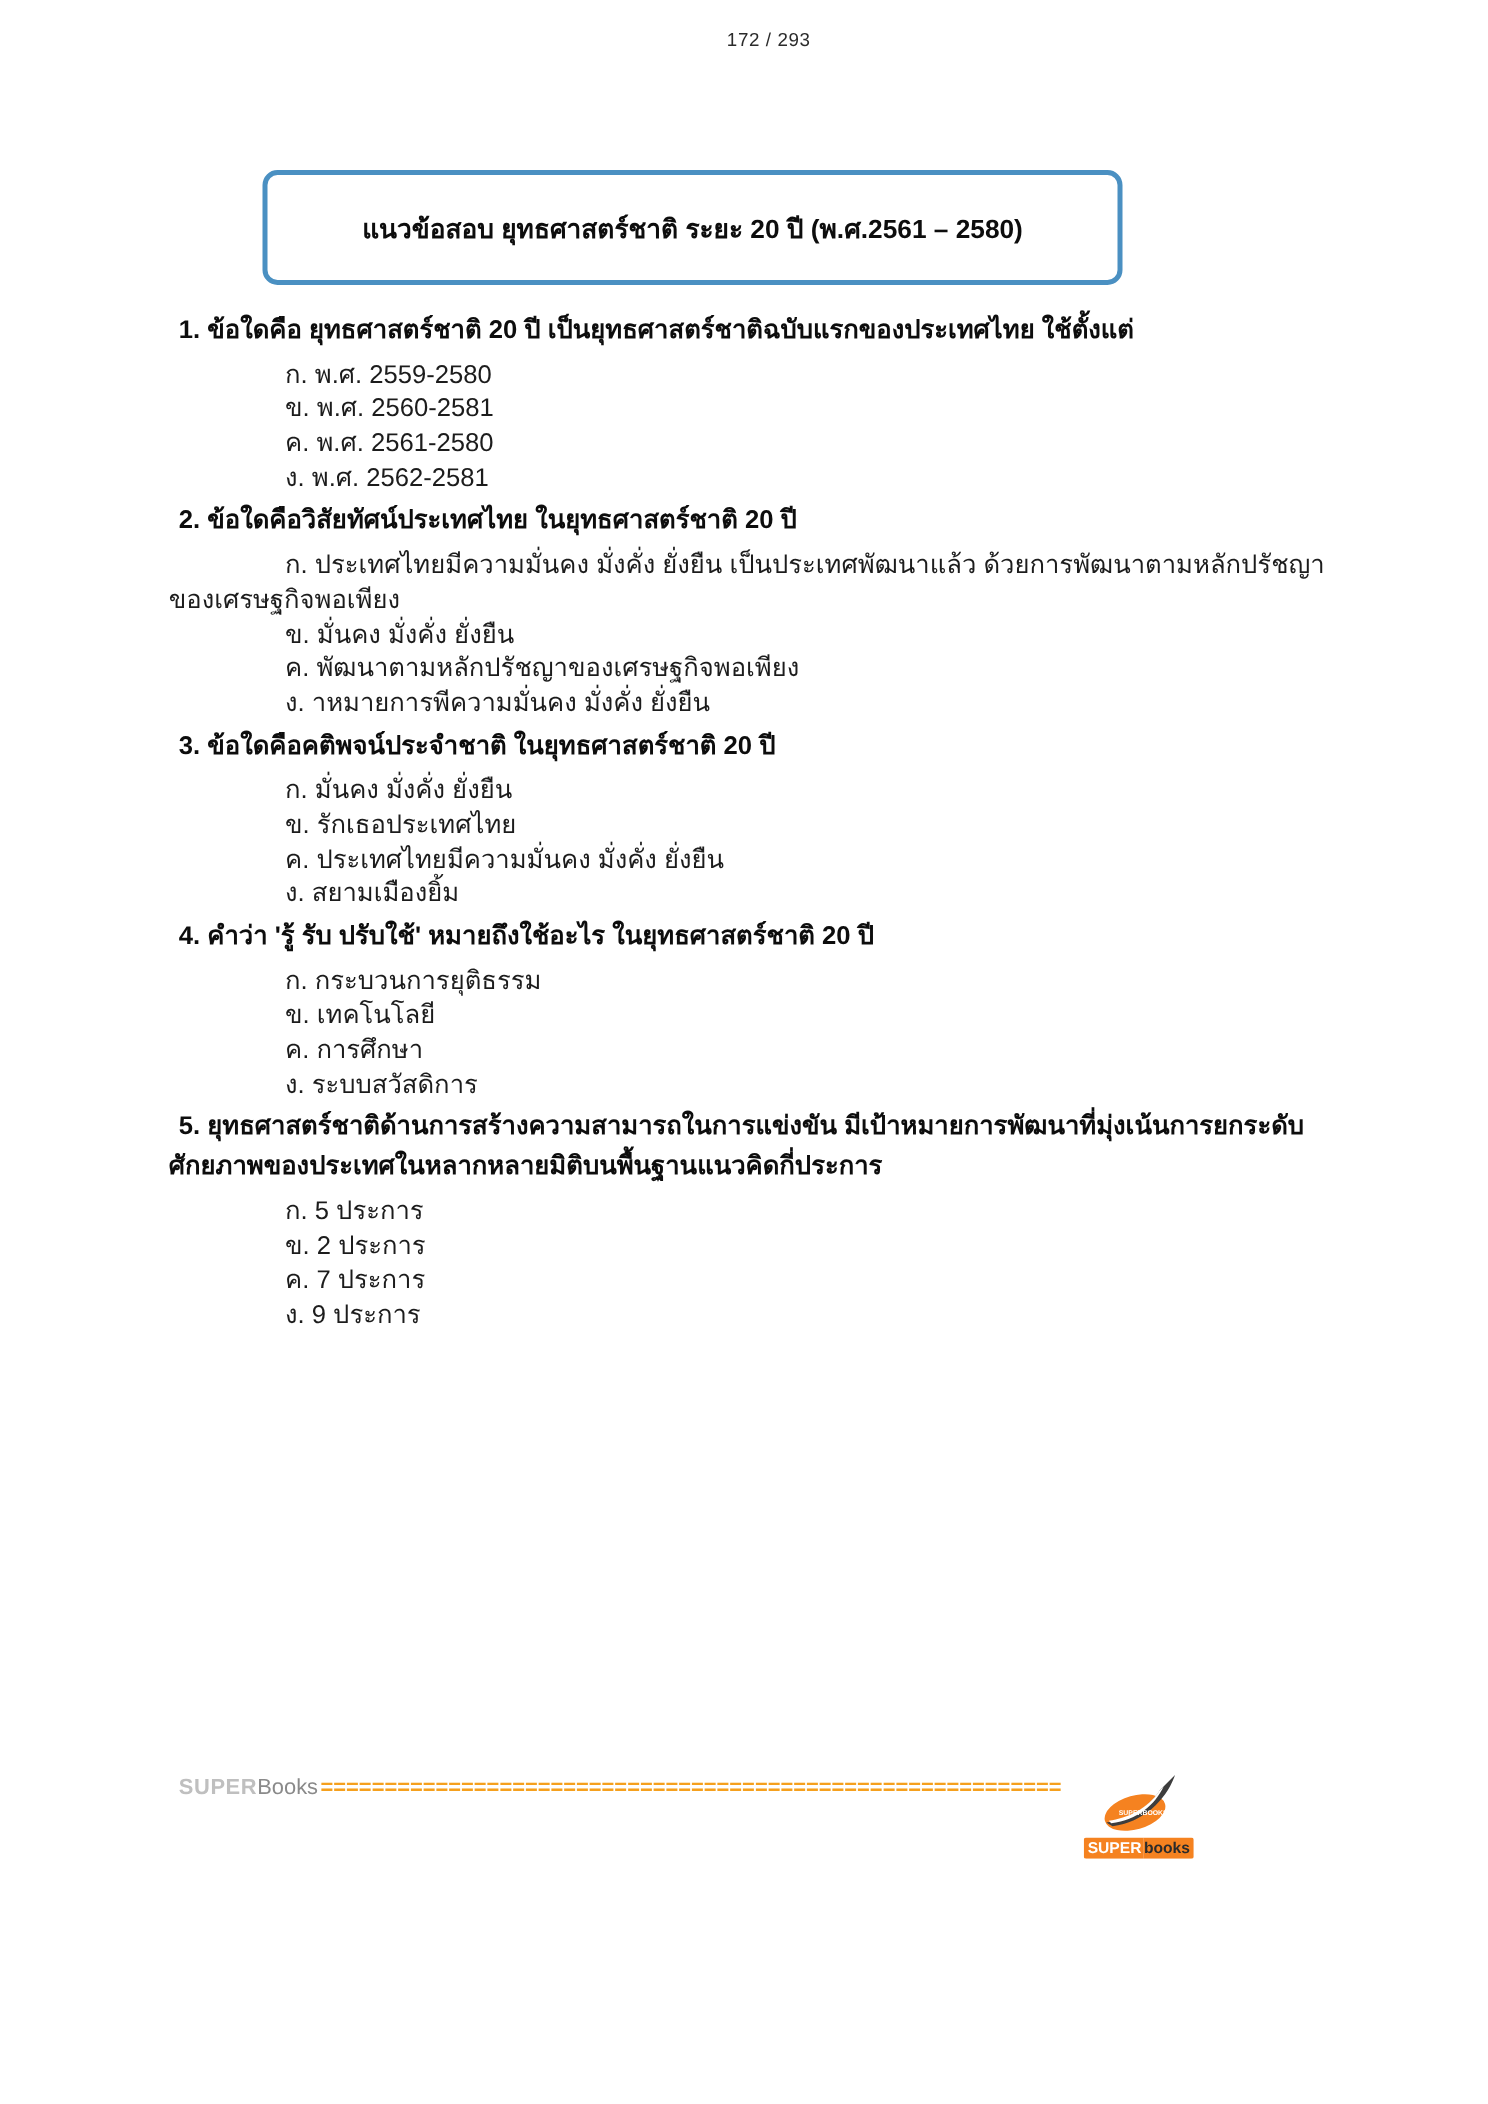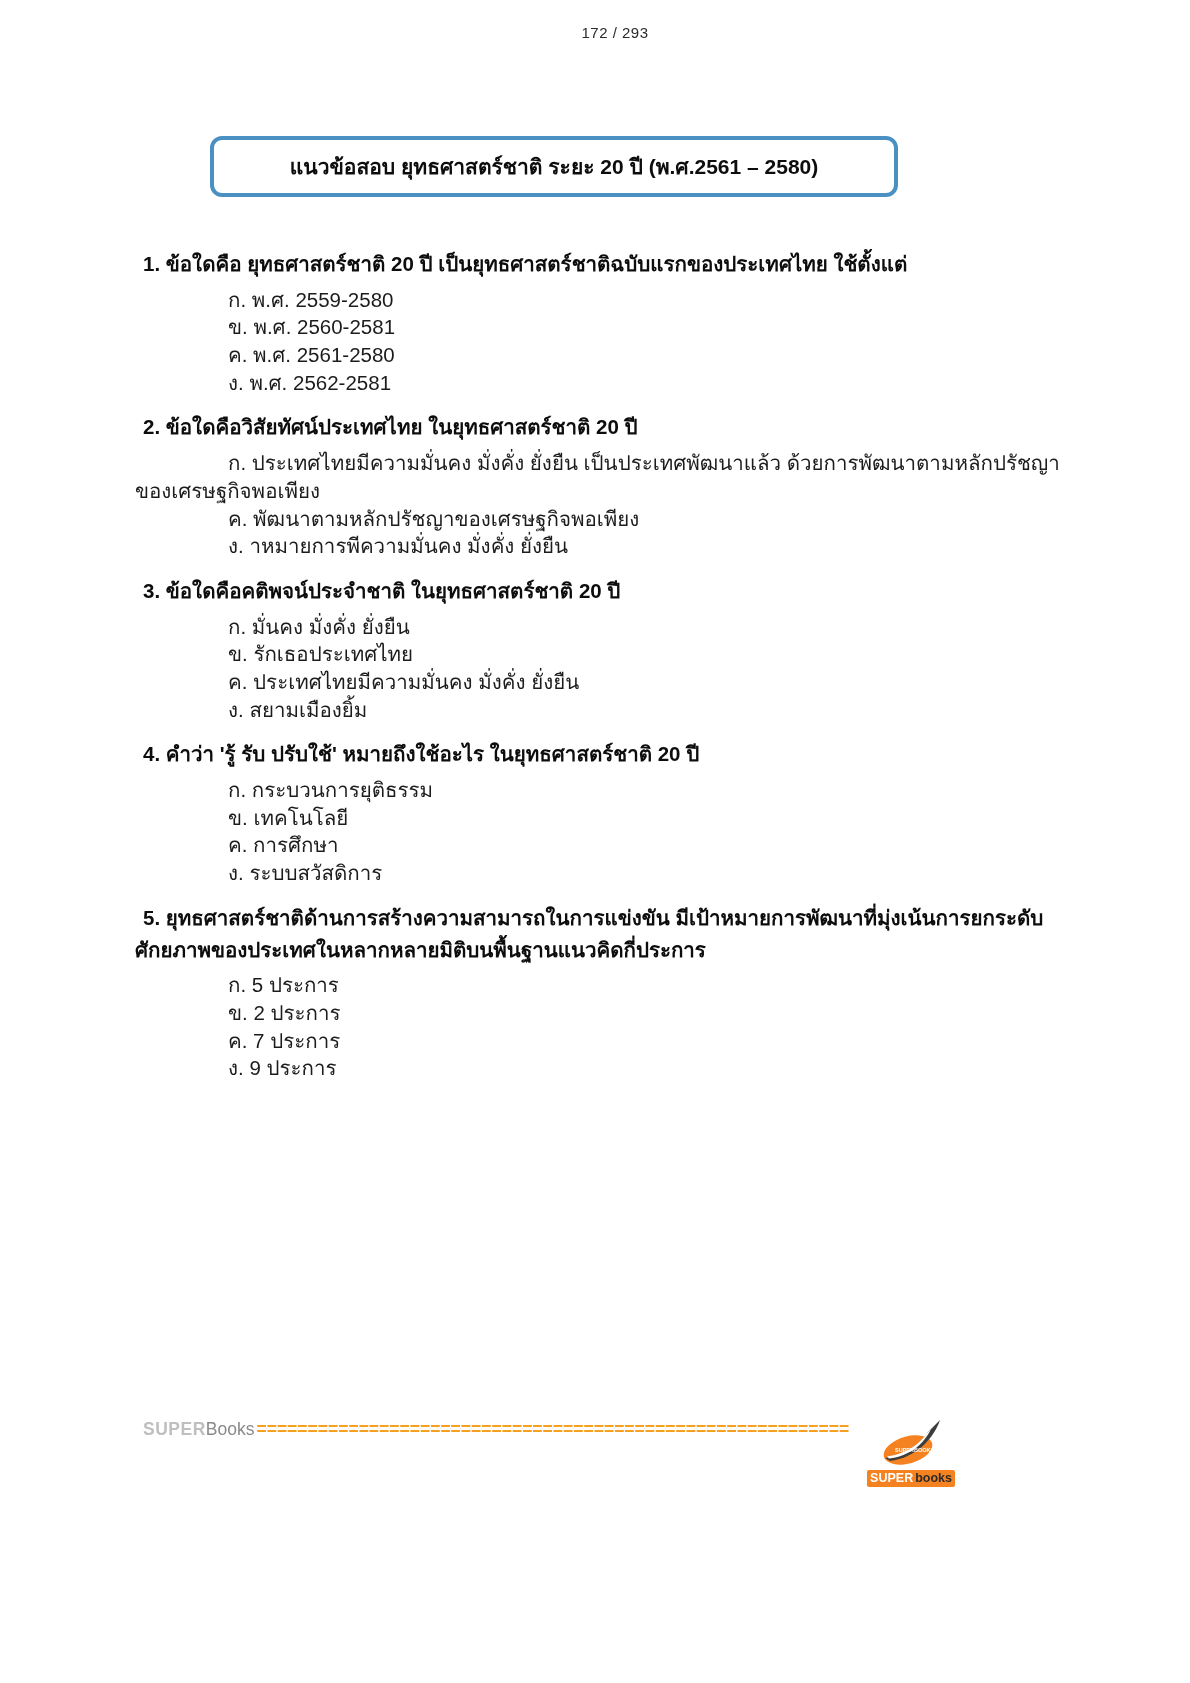--- a/index.html
+++ b/index.html
@@ -13,36 +13,36 @@
   .page { position: absolute; inset: 0; overflow: hidden; }
 
   .page-number {
     position: absolute; top: 24px; left: 0; width: 100%;
     text-align: center; font-size: 15px; color: #2b2b2b;
     letter-spacing: 0.5px;
     padding-left: 40px;
   }
 
   .title-box {
-    position: absolute; top: 136px; left: 210px; width: 688px; height: 61px;
+    position: absolute; top: 136px; left: 210px; width: 688px; height: 92px;
     border: 4px solid #4a90c2; border-radius: 12px;
     display: flex; align-items: center; justify-content: center;
     background: #ffffff;
   }
   .title-box .title-text {
     font-size: 21px; font-weight: bold; color: #0d0d0d;
     text-align: center; padding: 0 18px;
   }
 
   .content {
     position: absolute; top: 248px; left: 135px; width: 930px;
   }
   .question {
     font-size: 20.5px; font-weight: bold; color: #0d0d0d;
-    line-height: 1.55; margin-top: 15px; margin-bottom: 6px;
+    line-height: 1.55; margin-top: 4px; margin-bottom: 6px;
     text-indent: 8px;
   }
   .content > .question:first-child { margin-top: 0; }
   .option {
     font-size: 20.5px; font-weight: normal; color: #1c1c1c;
     line-height: 1.35; margin: 0 0;
     text-indent: 93px;
   }
 
   .footer {
@@ -87,20 +87,21 @@
   <div class="content">
 
     <div class="question">1. ข้อใดคือ ยุทธศาสตร์ชาติ 20 ปี เป็นยุทธศาสตร์ชาติฉบับแรกของประเทศไทย ใช้ตั้งแต่</div>
     <div class="option">ก. พ.ศ. 2559-2580</div>
     <div class="option">ข. พ.ศ. 2560-2581</div>
     <div class="option">ค. พ.ศ. 2561-2580</div>
     <div class="option">ง. พ.ศ. 2562-2581</div>
 
     <div class="question">2. ข้อใดคือวิสัยทัศน์ประเทศไทย ในยุทธศาสตร์ชาติ 20 ปี</div>
     <div class="option">ก. ประเทศไทยมีความมั่นคง มั่งคั่ง ยั่งยืน เป็นประเทศพัฒนาแล้ว ด้วยการพัฒนาตามหลักปรัชญาของเศรษฐกิจพอเพียง</div>
+    <div class="option">ข. มั่นคง มั่งคั่ง ยั่งยืน</div>
     <div class="option">ค. พัฒนาตามหลักปรัชญาของเศรษฐกิจพอเพียง</div>
     <div class="option">ง. าหมายการพีความมั่นคง มั่งคั่ง ยั่งยืน</div>
 
     <div class="question">3. ข้อใดคือคติพจน์ประจำชาติ ในยุทธศาสตร์ชาติ 20 ปี</div>
     <div class="option">ก. มั่นคง มั่งคั่ง ยั่งยืน</div>
     <div class="option">ข. รักเธอประเทศไทย</div>
     <div class="option">ค. ประเทศไทยมีความมั่นคง มั่งคั่ง ยั่งยืน</div>
     <div class="option">ง. สยามเมืองยิ้ม</div>
 
     <div class="question">4. คำว่า 'รู้ รับ ปรับใช้' หมายถึงใช้อะไร ในยุทธศาสตร์ชาติ 20 ปี</div>

